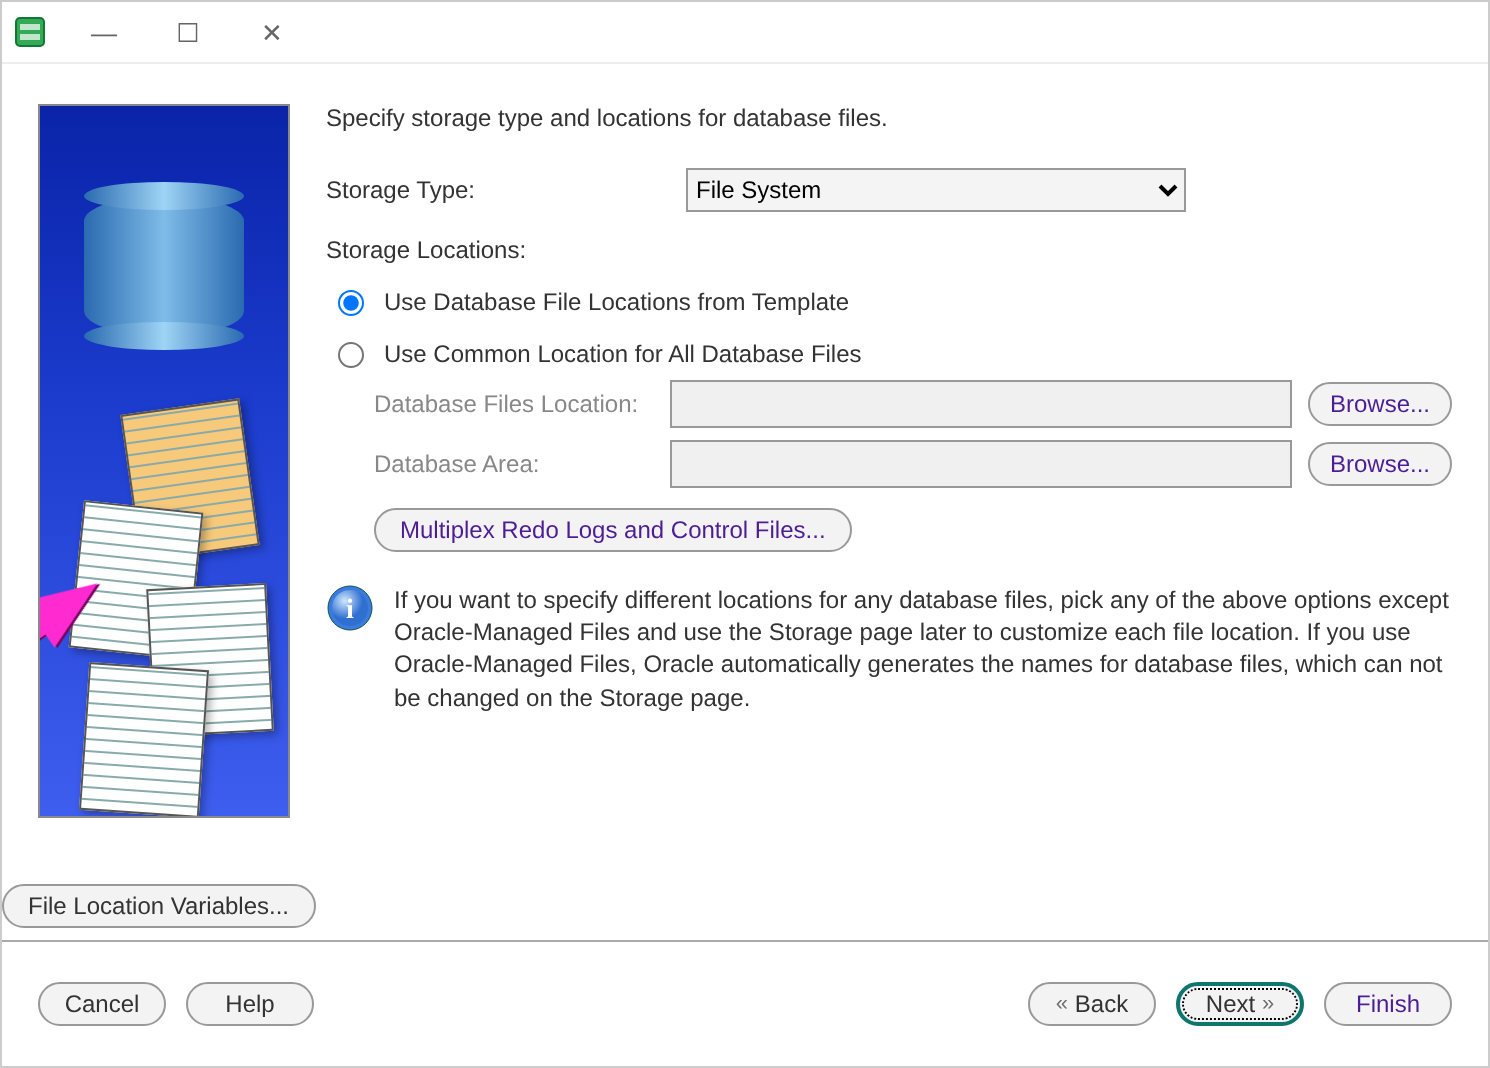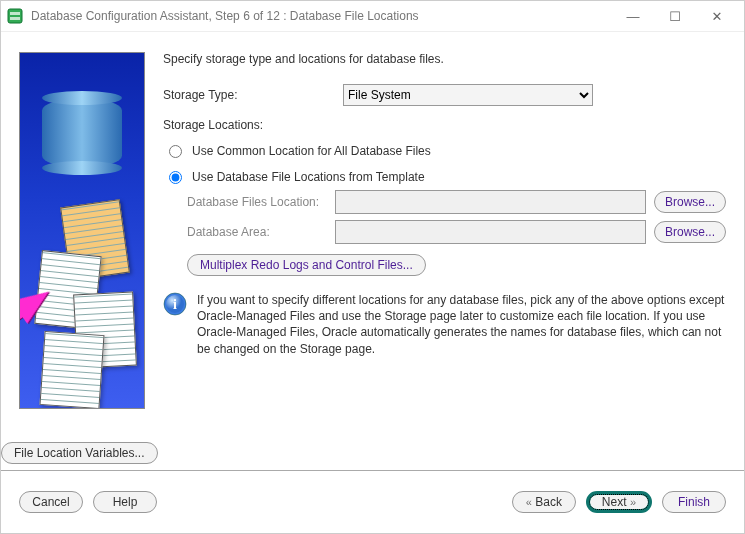--- a/index.html
+++ b/index.html
@@ -163,21 +163,21 @@
     border-top: 1px solid #aaa;
     margin-top: 6px;
     padding: 20px 18px;
     display: flex;
     align-items: center;
   }
   .footer .spacer { flex: 1; }
   .footer .btn { min-width: 64px; border-radius: 11px; }
   .footer .btn + .btn { margin-left: 10px; }
   .btn.next {
-    border: 4px solid #0f766e;
+    border: 2px solid #0f766e;
     outline: 1px dotted #000;
     outline-offset: -4px;
   }
   .nav-arrow { font-size: 11px; opacity: .7; }
   
   .dbcyl {
     position: absolute;
     top: 45px;
     left: 50%;
     transform: translateX(-50%);
@@ -233,21 +233,20 @@
 <div class="window">
 
   <div class="titlebar">
     <span class="app-icon">
       <svg width="16" height="16" viewBox="0 0 16 16">
         <rect x="1" y="1" width="14" height="14" rx="2" fill="#3a5" stroke="#173"></rect>
         <rect x="3" y="4" width="10" height="3" fill="#fff" opacity=".7"></rect>
         <rect x="3" y="9" width="10" height="3" fill="#fff" opacity=".7"></rect>
       </svg>
     </span>
-    <span class="title">Database Configuration Assistant, Step 6 of 12 : Database File Locations</span>
     <div class="win-controls">
       <div class="win-btn">—</div>
       <div class="win-btn">☐</div>
       <div class="win-btn">✕</div>
     </div>
   </div>
 
   <div class="content">
 
     <div class="side-image">
@@ -265,27 +264,27 @@
       <div class="formrow">
         <span class="lbl">Storage Type:</span>
         <select class="storage-select">
           <option>File System</option>
         </select>
       </div>
 
       <div class="section-label">Storage Locations:</div>
 
       <div class="radio-row">
+        <input type="radio" name="loc" checked="" style="">
+        <span>Use Database File Locations from Template</span>
+      </div>
+
+      <div class="radio-row">
         <input type="radio" name="loc" style="">
         <span>Use Common Location for All Database Files</span>
-      </div>
-
-      <div class="radio-row">
-        <input type="radio" name="loc" checked="" style="">
-        <span>Use Database File Locations from Template</span>
       </div>
       <div class="sub-row">
         <span class="sublbl">Database Files Location:</span>
         <input type="text" disabled="" style="">
         <button class="btn browse disabled">Browse...</button>
       </div>
 
       <div class="sub-row">
         <span class="sublbl">Database Area:</span>
         <input type="text" disabled="" style="">

